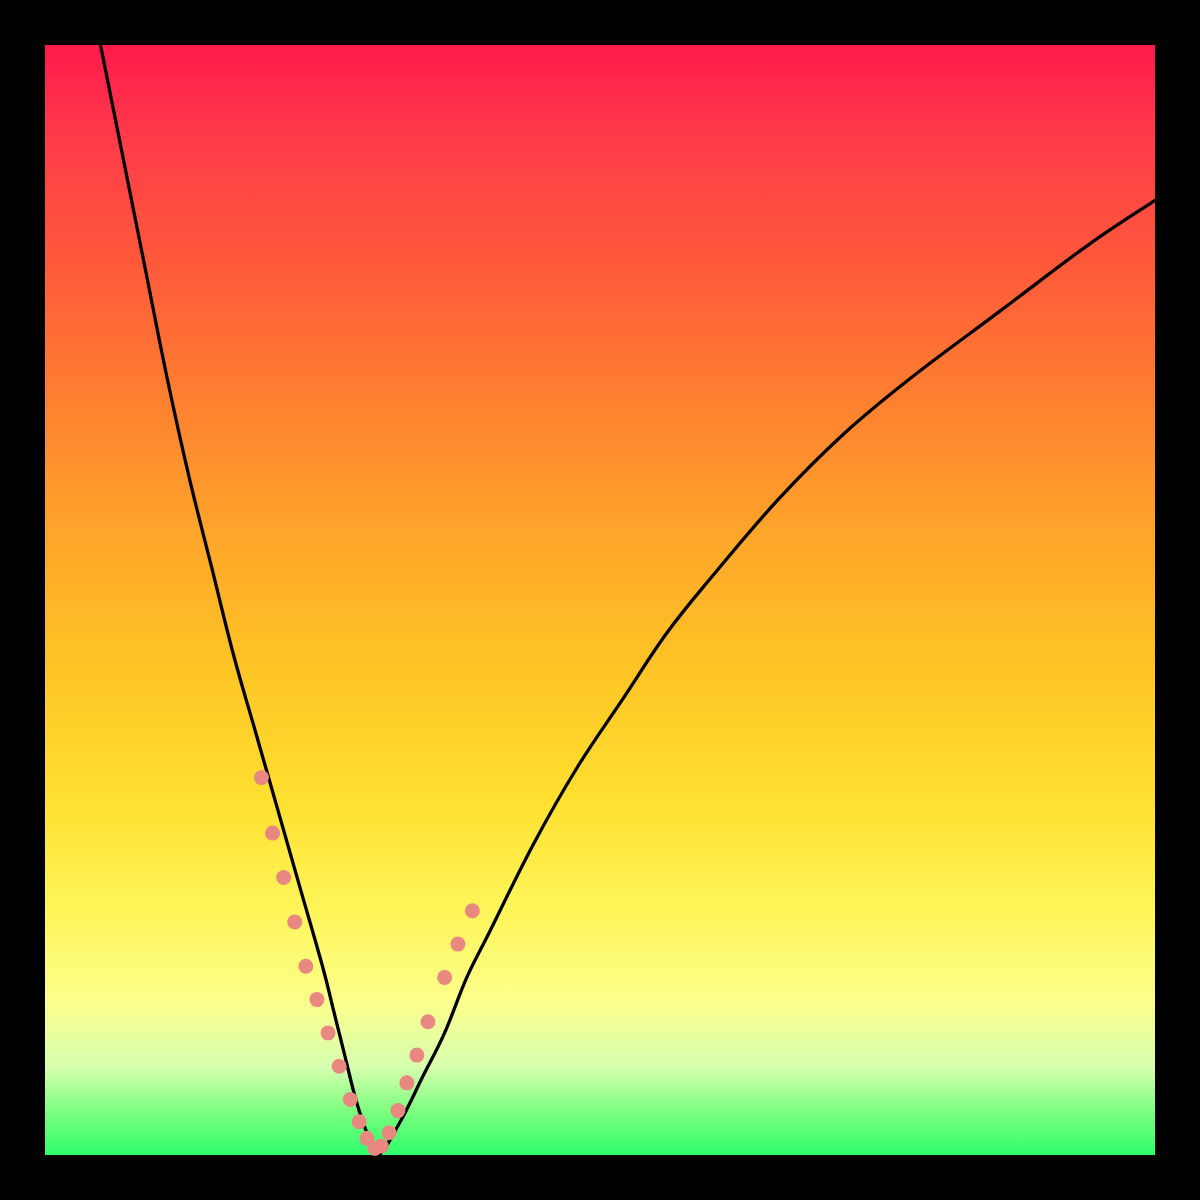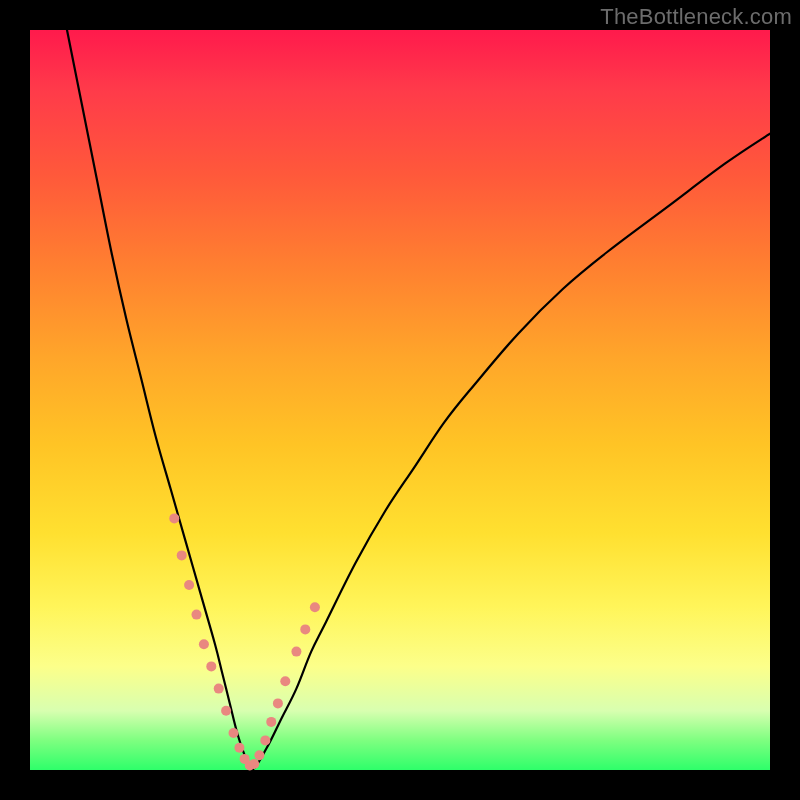--- a/index.html
+++ b/index.html
@@ -94,14 +94,13 @@
           <circle cx="235.32" cy="710.4" r="5" class="marker"></circle>
           <circle cx="241.24" cy="691.9" r="5" class="marker"></circle>
           <circle cx="247.9" cy="673.4" r="5" class="marker"></circle>
           <circle cx="255.29999999999998" cy="651.2" r="5" class="marker"></circle>
           <circle cx="266.4" cy="621.6" r="5" class="marker"></circle>
           <circle cx="275.28000000000003" cy="599.4" r="5" class="marker"></circle>
           <circle cx="284.90000000000003" cy="577.2" r="5" class="marker"></circle>
         </g>
     </svg>
   </div>
-  <div class="watermark">TheBottleneck.com</div>
 </div>
 
 </body></html>

